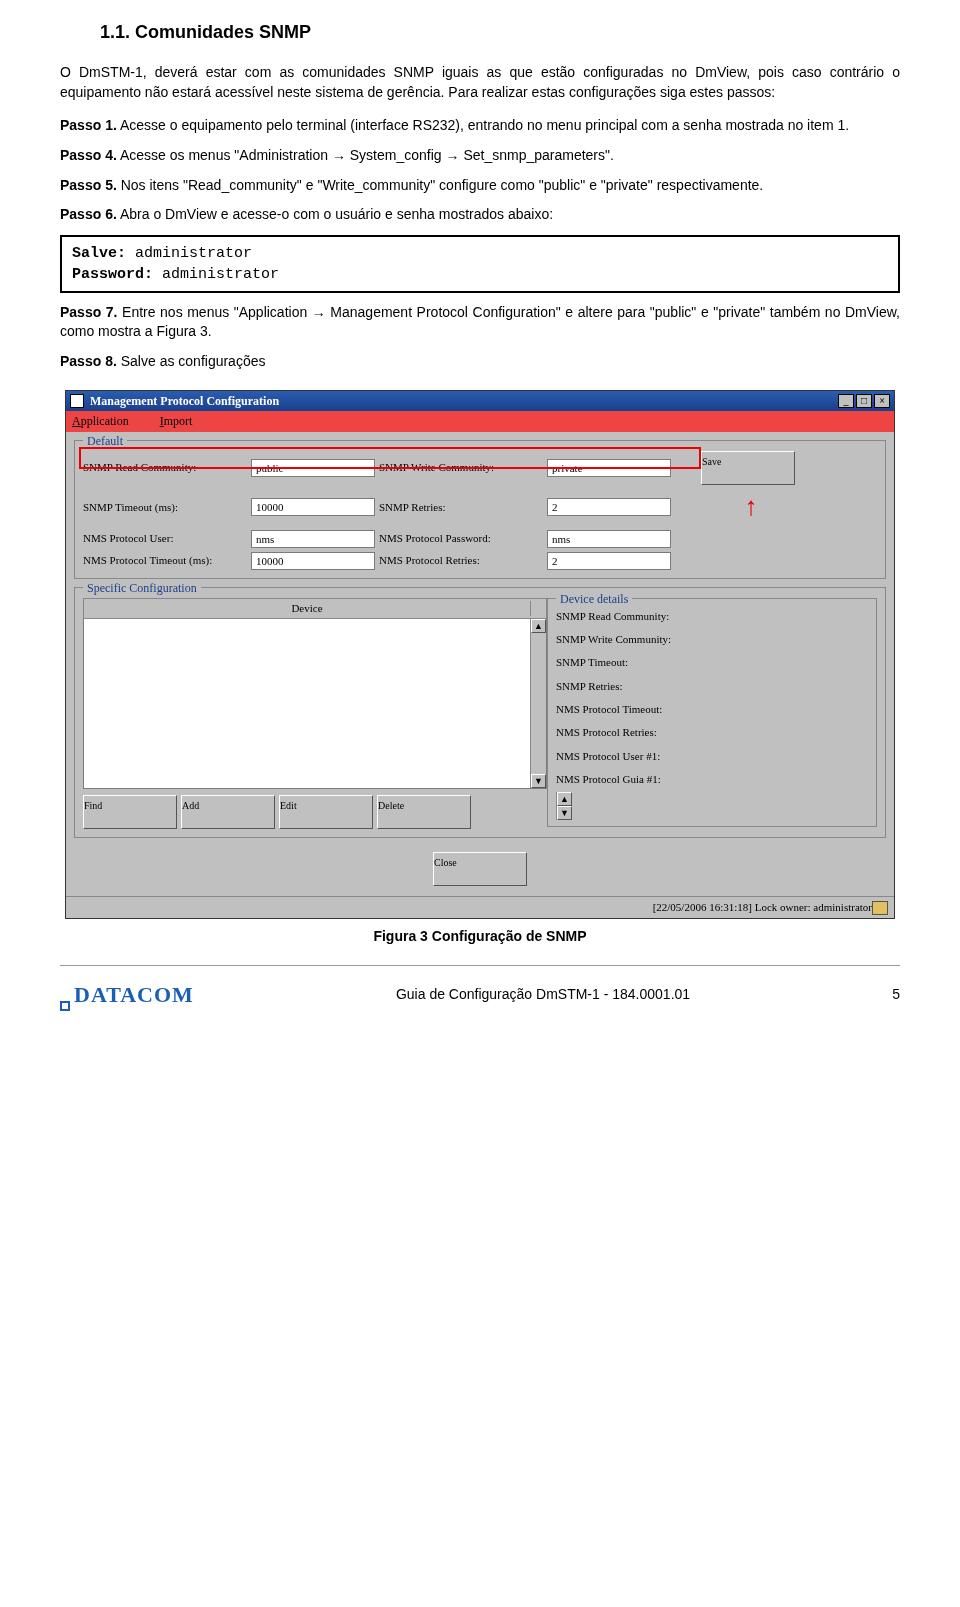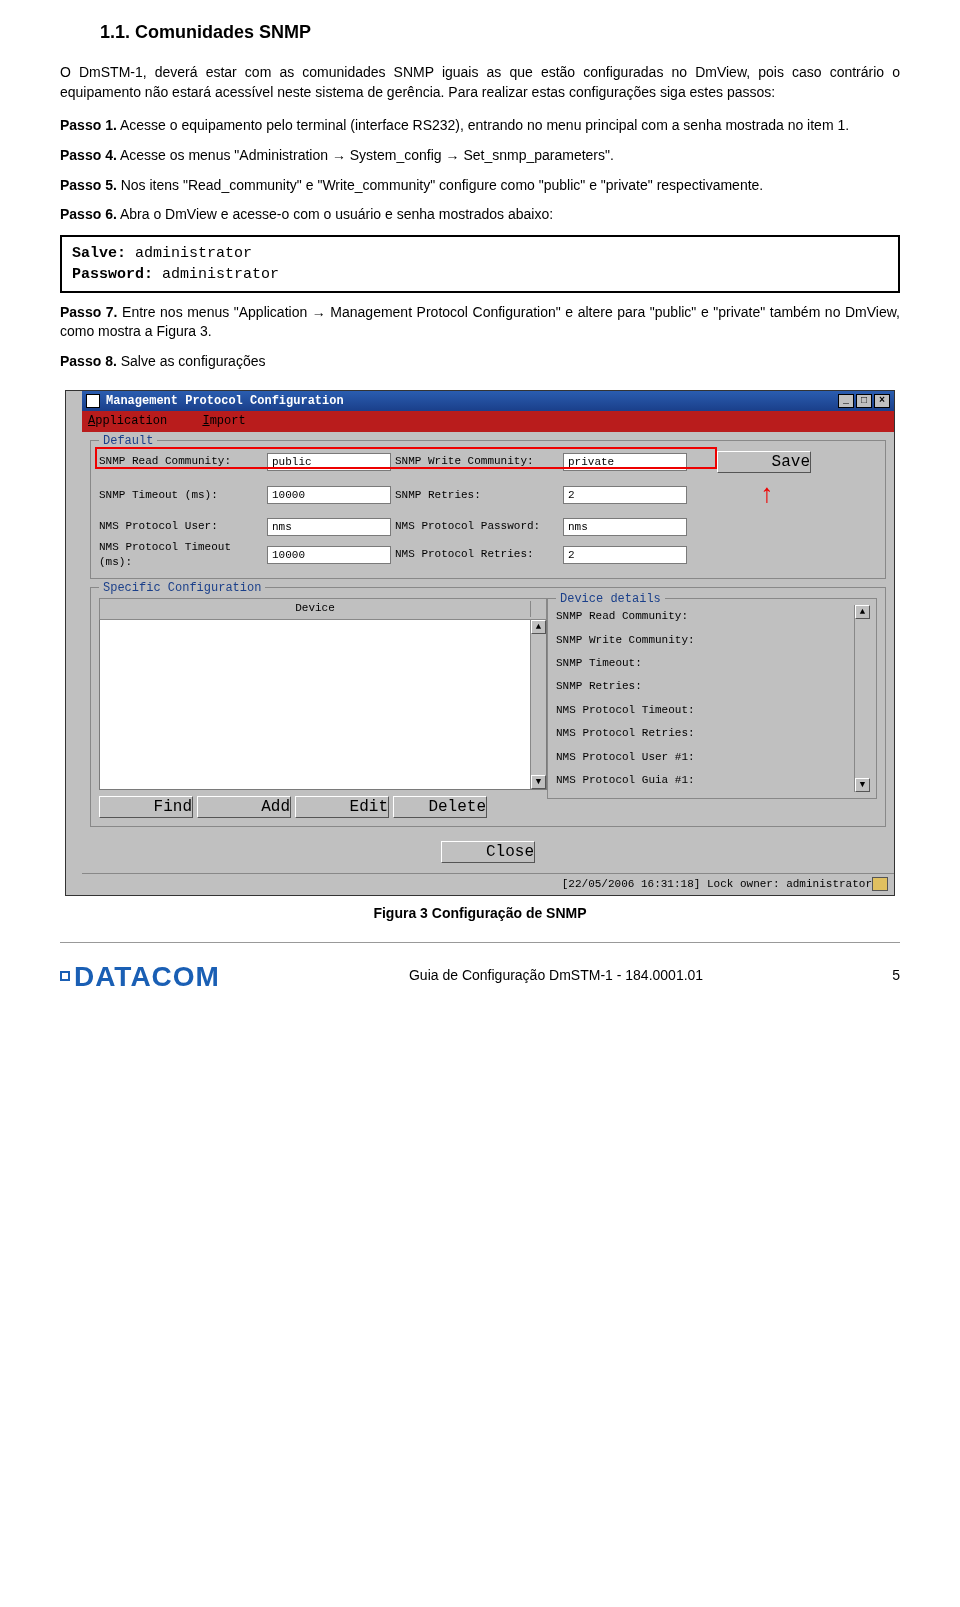--- a/index.html
+++ b/index.html
@@ -7,59 +7,59 @@
   h2 { font-size: 18px; font-weight: bold; margin-bottom: 18px; padding-left: 40px; }
   p.justify { text-align: justify; margin-bottom: 14px; }
   .step { text-align: justify; margin-bottom: 10px; }
   .step b { font-weight: bold; }
   .loginbox { border: 2px solid #000; padding: 6px 10px; font-family: "Courier New", monospace; font-size: 15px; margin: 4px 0 10px 0; }
   .loginbox b { font-weight: bold; }
   .figwrap { margin-top: 18px; }
   .figcap { text-align: center; font-weight: bold; margin-top: 8px; font-size: 14px; }
 
   
-  .win { width: 830px; margin: 0 auto; border: 1px solid #333; background: #c0c0c0; font-family: Liberation Mono, monospace; font-size: 11px; color: #000; padding-left: 16px; }
+  .win { width: 830px; margin: 0 auto; border: 1px solid #333; background: #c0c0c0; font-family: Liberation Serif, serif; font-size: 11px; color: #000; }
   .titlebar { background: linear-gradient(#2a5db0,#1a3f8a); color: #fff; display: flex; align-items: center; padding: 2px 4px; font-size: 12px; font-weight: bold; }
   .titlebar .ticon { width: 14px; height: 14px; background: #fff; border: 1px solid #000; margin-right: 6px; }
   .titlebar .spacer { flex: 1; }
   .winbtn { width: 16px; height: 14px; background: #c0c0c0; border: 1px solid #000; margin-left: 2px; font-size: 10px; line-height: 12px; text-align: center; color:#000; font-weight: bold; }
-  .menubar { background: #b91c1c; padding: 2px 6px; font-size: 12px; }
+  .menubar { background: #ef4444; padding: 2px 6px; font-size: 12px; }
   .menubar span { margin-right: 14px; }
   .fieldset { border: 1px solid #888; margin: 8px; padding: 10px 8px 8px 8px; position: relative; }
   .fieldset .legend { position: absolute; top: -8px; left: 8px; background: #c0c0c0; padding: 0 4px; font-size: 12px; color: #1a3f8a; }
   .lbl { width: 160px; font-size: 11px; }
   .inp { width: 124px; height: 18px; background: #fff; border: 1px solid #7a7a7a; padding: 1px 4px; font-size: 11px; }
-  .btn { width: 94px; height: 22px; background: #c0c0c0; border: 1px solid #fff; border-right-color: #555; border-bottom-color: #555; font-size: 16px; text-align: right; line-height: 20px; cursor: pointer; }
+  .btn { width: 94px; height: 34px; background: #c0c0c0; border: 1px solid #fff; border-right-color: #555; border-bottom-color: #555; font-size: 10px; text-align: left; line-height: 20px; cursor: pointer; }
   .redbox { position: absolute; border: 2px solid #e00; pointer-events: none; }
   .arrowup { color: #e00; font-size: 26px; text-align: center; }
   .arrowup::after { content: "↑"; display:block; }
   .specwrap { display: flex; align-items: flex-start; }
   .devicebox { flex: 1; }
   .devhdr { background: #c0c0c0; border: 1px solid #888; font-size: 11px; text-align: center; padding: 2px 0; display: flex; }
   .devhdr .col { flex: 1; }
   .devhdr .sc { width: 16px; border-left: 1px solid #888; }
   .devlist { height: 170px; background: #fff; border: 1px solid #7a7a7a; border-top: none; position: relative; display:flex; }
   .devlist .listarea { flex:1; }
   .devlist .sbar, .details .sbar { width: 16px; background: #c0c0c0; border-left: 1px solid #888; display:flex; flex-direction:column; justify-content:space-between; }
   .sbar .sbtn { height: 14px; background: #c0c0c0; border: 1px solid #fff; border-right-color:#555; border-bottom-color:#555; font-size:9px; text-align:center; line-height:12px; }
   .details { width: 330px; }
-  .detfs { border: 1px solid #888; padding: 6px 6px 6px 8px; position: relative; display:flex; }
+  .detfs { border: 1px solid #888; padding: 6px 6px 6px 8px; position: relative; display:flex;flex-direction:column; }
   .detfs .legend { position: absolute; top: -8px; left: 8px; background: #c0c0c0; padding: 0 4px; font-size: 12px; color: #1a3f8a; }
   .detcol { flex:1; }
   .detrow { font-size: 11px; padding: 4px 0; }
   .btnrow { display: flex; gap: 4px; margin-top: 6px; }
   .closebar { text-align: center; padding: 6px 0 10px 0; }
   .statusbar { border-top: 1px solid #888; background: #c0c0c0; padding: 3px 6px; font-size: 11px; display: flex; justify-content: flex-end; align-items: center; }
   .lockicon { width: 16px; height: 14px; background: #e0c060; border: 1px solid #555; }
   .defwrap { position: relative; }
   .defgrid { display:grid; grid-template-columns: 160px 120px 160px 120px 18px 100px; column-gap:8px; row-gap:4px; align-items:center; }
   .arrowcell { grid-column: 6; text-align:center; }
   hr.sep { border:none; border-top:1px solid #999; margin:18px 0 8px 0; }
   .footer { display:flex; align-items:center; justify-content:space-between; font-size:14px; padding-top:6px; }
-  .logoD { font-weight:bold; color:#1a5fb4; font-size:28px; font-family: Liberation Sans, sans-serif; letter-spacing:1px; display:flex; align-items:center; gap:2px; }
+  .logoD { font-weight:bold; color:#1a5fb4; font-size:22px; font-family: Liberation Serif, serif; letter-spacing:1px; display:flex; align-items:flex-end; gap:2px; }
   .logoD .sq { width:10px; height:10px; background:#fff; border:2px solid #1a5fb4; display:inline-block; margin-right:2px; }
   .pgnum { font-size:14px; }
 </style>
 </head>
 <body>
 
 <h2>1.1. Comunidades SNMP</h2>
 
 <p class="justify">O DmSTM-1, deverá estar com as comunidades SNMP iguais as que estão configuradas no DmView, pois caso contrário o equipamento não estará acessível neste sistema de gerência. Para realizar estas configurações siga estes passos:</p>
 

